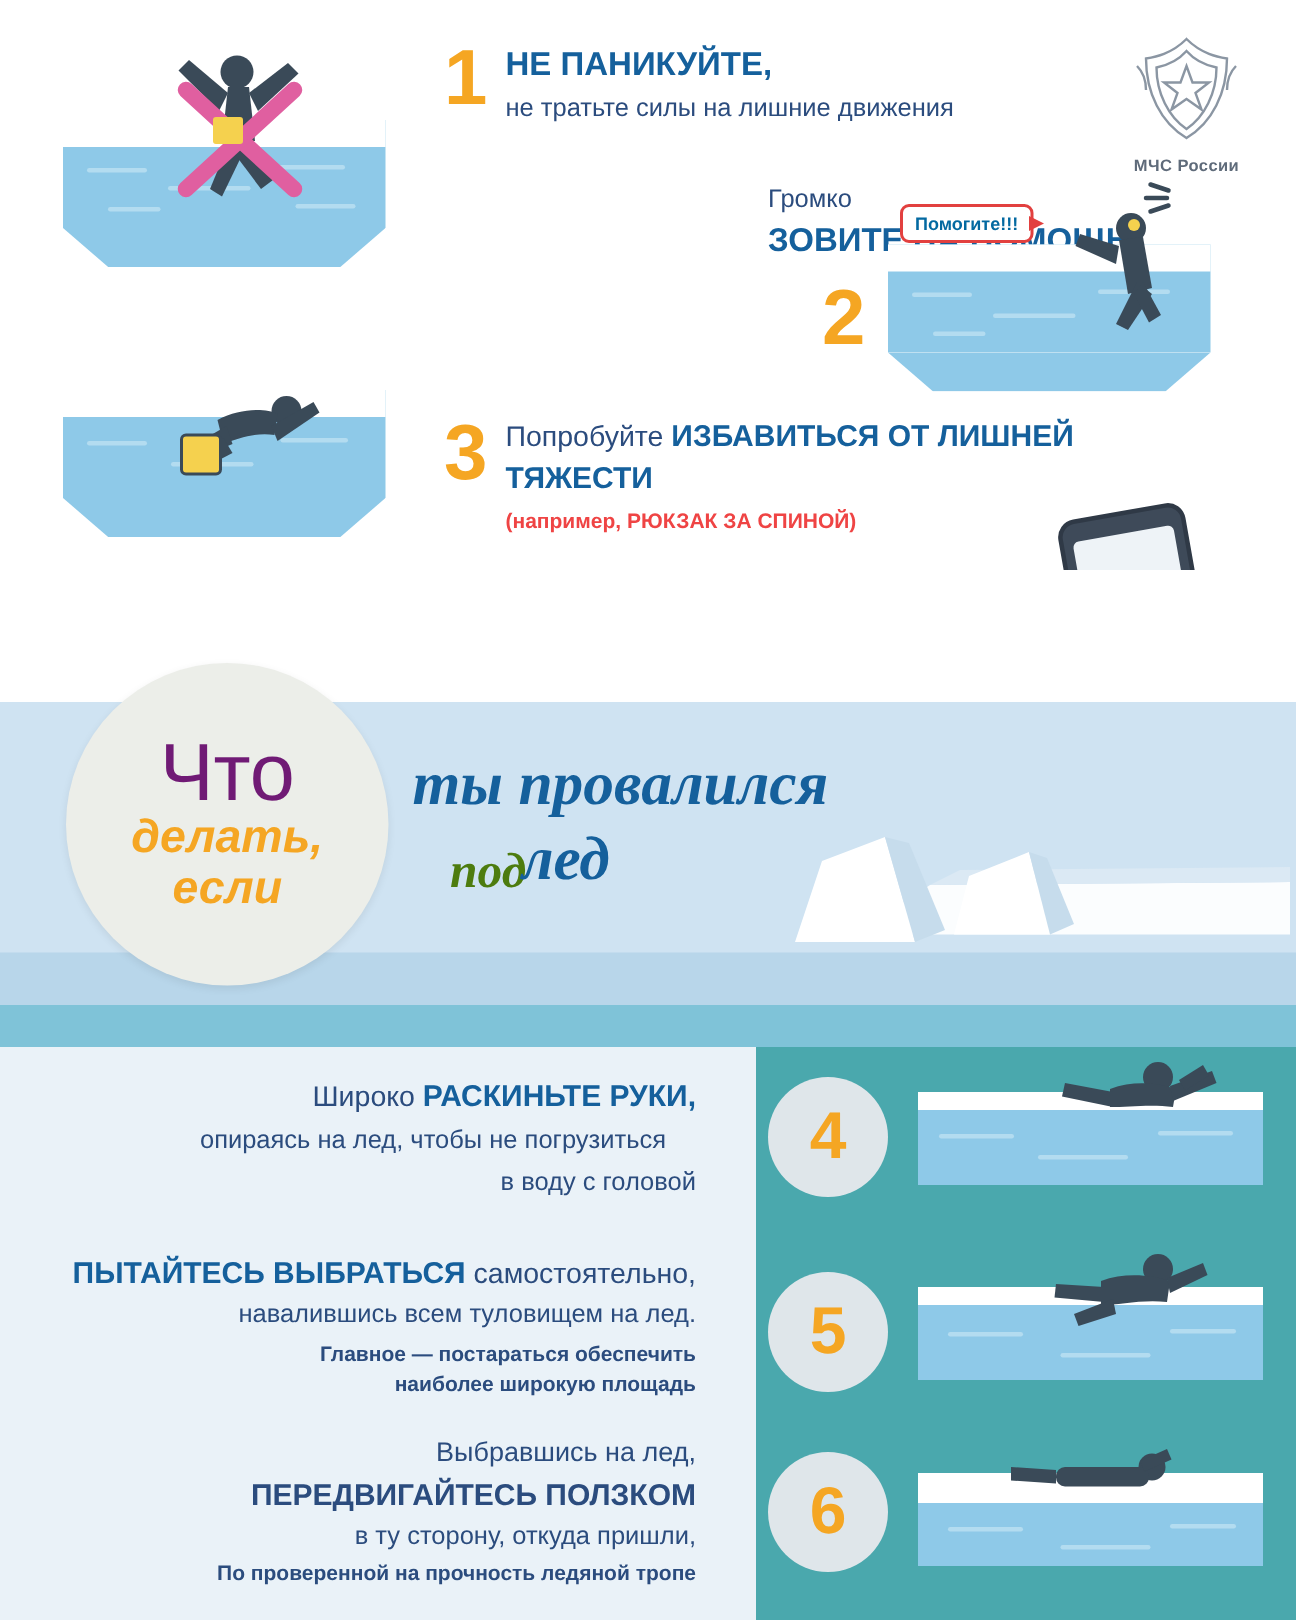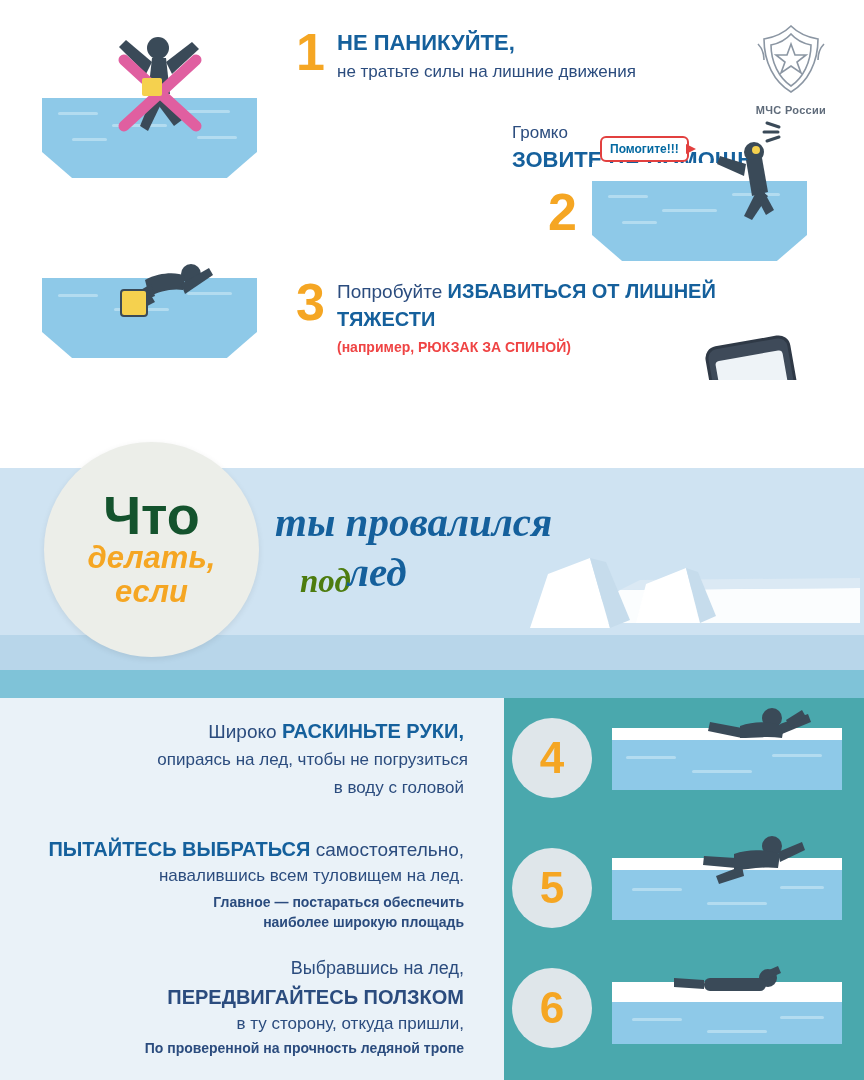--- a/index.html
+++ b/index.html
@@ -95,21 +95,21 @@
   }
   .blue-band-dark {
     position:absolute; left:0; top:255px; width:864px; height:35px; background:#b8d6ea;
   }
   .circle-badge {
     position:absolute; left:44px; top:62px; width:215px; height:215px;
     border-radius:50%; background:#eceee9;
     display:flex; flex-direction:column; align-items:center; justify-content:center;
     box-shadow: 0 2px 6px rgba(0,0,0,0.08);
   }
-  .badge-chto { color:#14532d; font-size:54px; font-weight:bold; line-height:0.95; }
+  .badge-chto { color:#701a75; font-size:54px; font-weight:normal; line-height:0.95; }
   .badge-delat { color:#f5a623; font-size:31px; font-style:italic; font-weight:bold; line-height:1.1; }
   .badge-esli { color:#f5a623; font-size:31px; font-style:italic; font-weight:bold; line-height:1.1; }
   .title-line1 {
     position:absolute; left:275px; top:118px;
     color:#15609c; font-size:41px; font-style:italic; font-weight:bold;
     font-family:"Liberation Serif", serif;
   }
   .title-line2 {
     position:absolute; left:300px; top:168px;
     color:#15609c; font-size:41px; font-style:italic; font-weight:bold;
@@ -294,21 +294,21 @@
 
   <div class="bottom">
     <div class="bottom-strip"></div>
     <div class="left-panel"></div>
     <div class="teal-right"></div>
 
     <div class="row-text" style="right:400px; top:50px; width:420px; font-size:19px;">
       <span>Широко</span>
       <span class="bold-blue" style="font-size:20px;">РАСКИНЬТЕ РУКИ,</span>
     </div>
-    <div class="row-text" style="right:396px; top:80px; width:420px; font-size:17px;">опираясь на лед, чтобы не погрузиться</div>
+    <div class="row-text" style="right:420px; top:80px; width:420px; font-size:17px;">опираясь на лед, чтобы не погрузиться</div>
     <div class="row-text" style="right:400px; top:108px; width:420px; font-size:17px;">в воду с головой</div>
     <div class="step-circle" style="left:512px; top:48px;">4</div>
 
     <div class="ice-panel" style="left:612px; top:58px; width:230px; height:62px;">
       <div class="white-top"></div>
       <div class="wave" style="position:absolute; left:14px; top:28px; width:50px; background:#b3dcf0;"></div>
       <div class="wave" style="position:absolute; left:80px; top:42px; width:60px; background:#b3dcf0;"></div>
       <div class="wave" style="position:absolute; left:160px; top:26px; width:50px; background:#b3dcf0;"></div>
     </div>
     <svg style="position:absolute; left:700px; top:22px;" width="130" height="70" viewBox="0 0 130 70">

